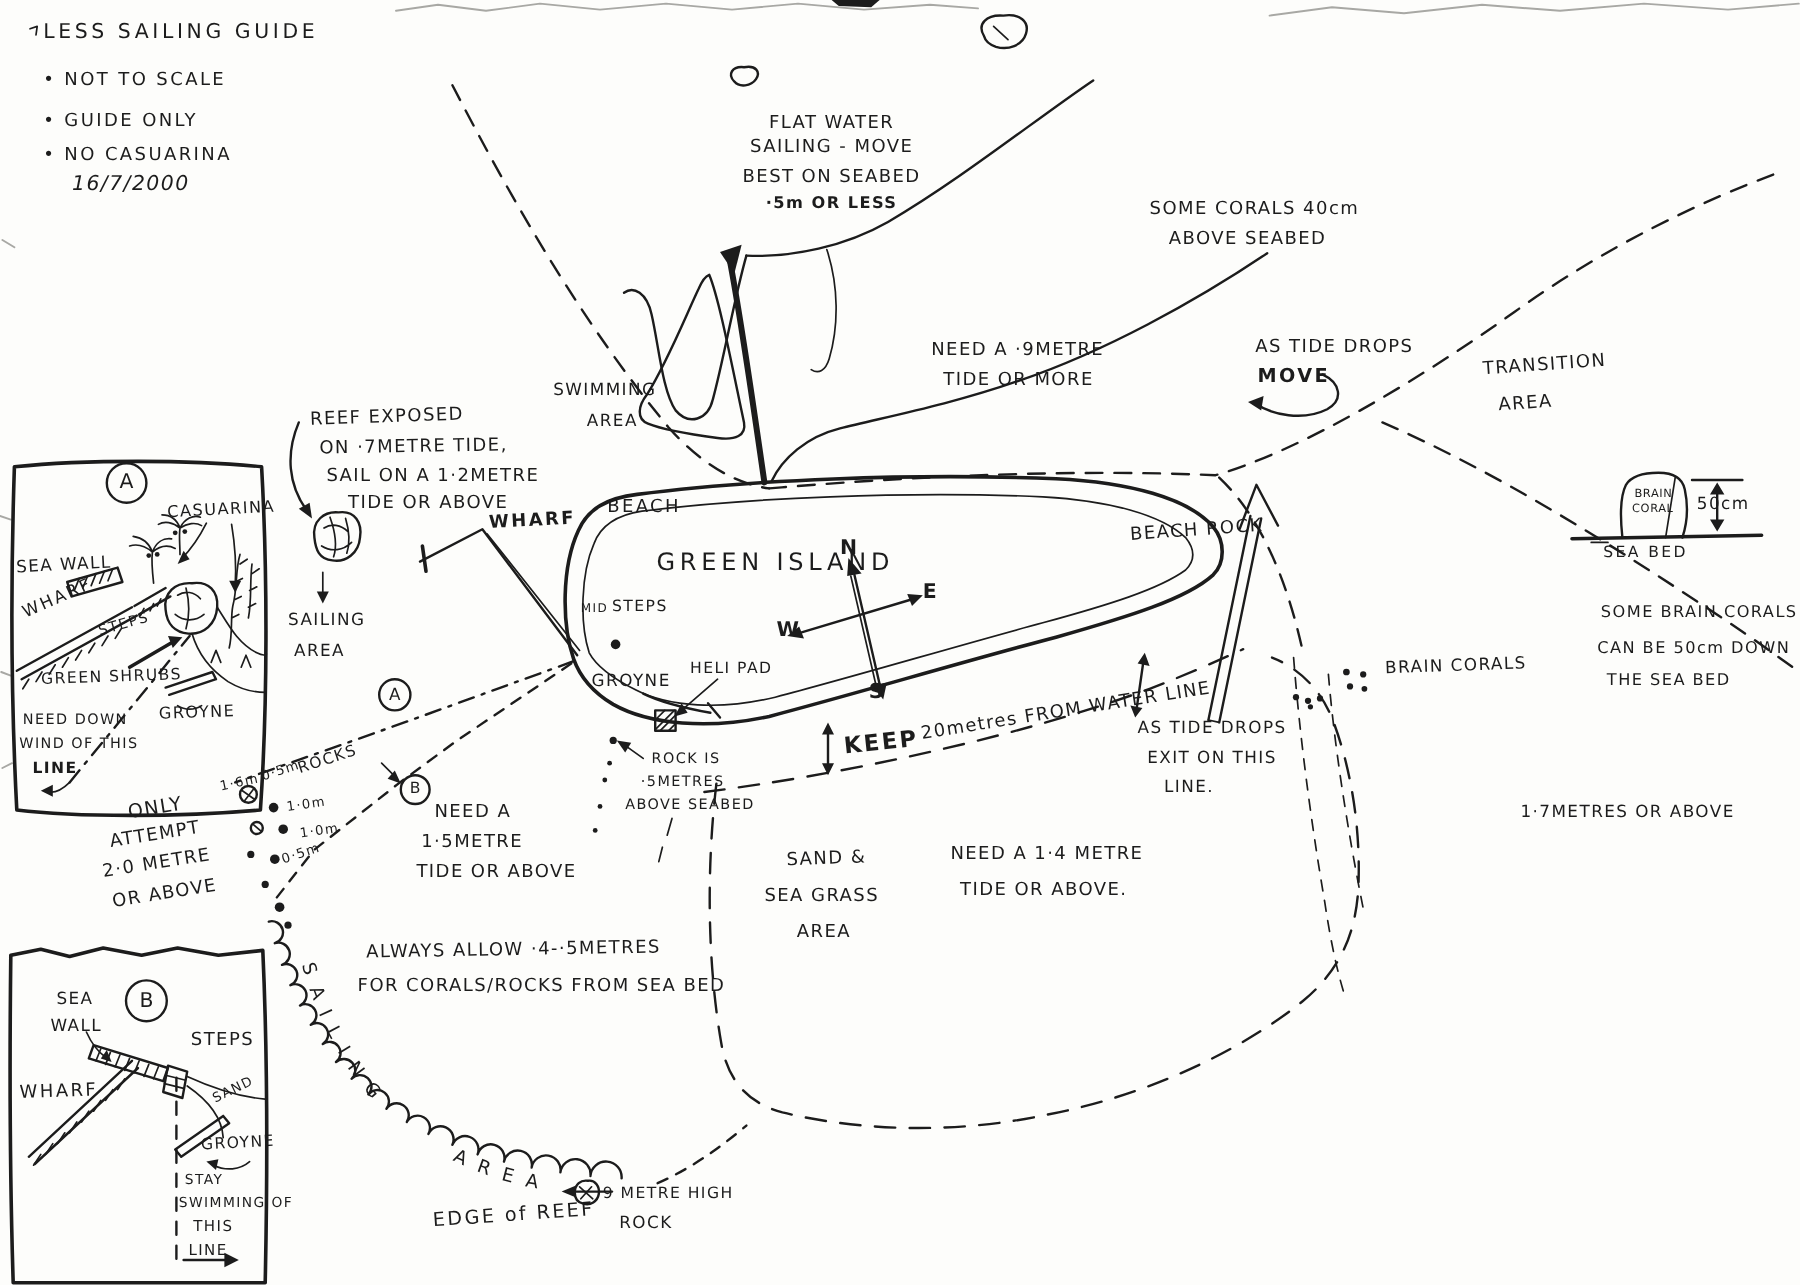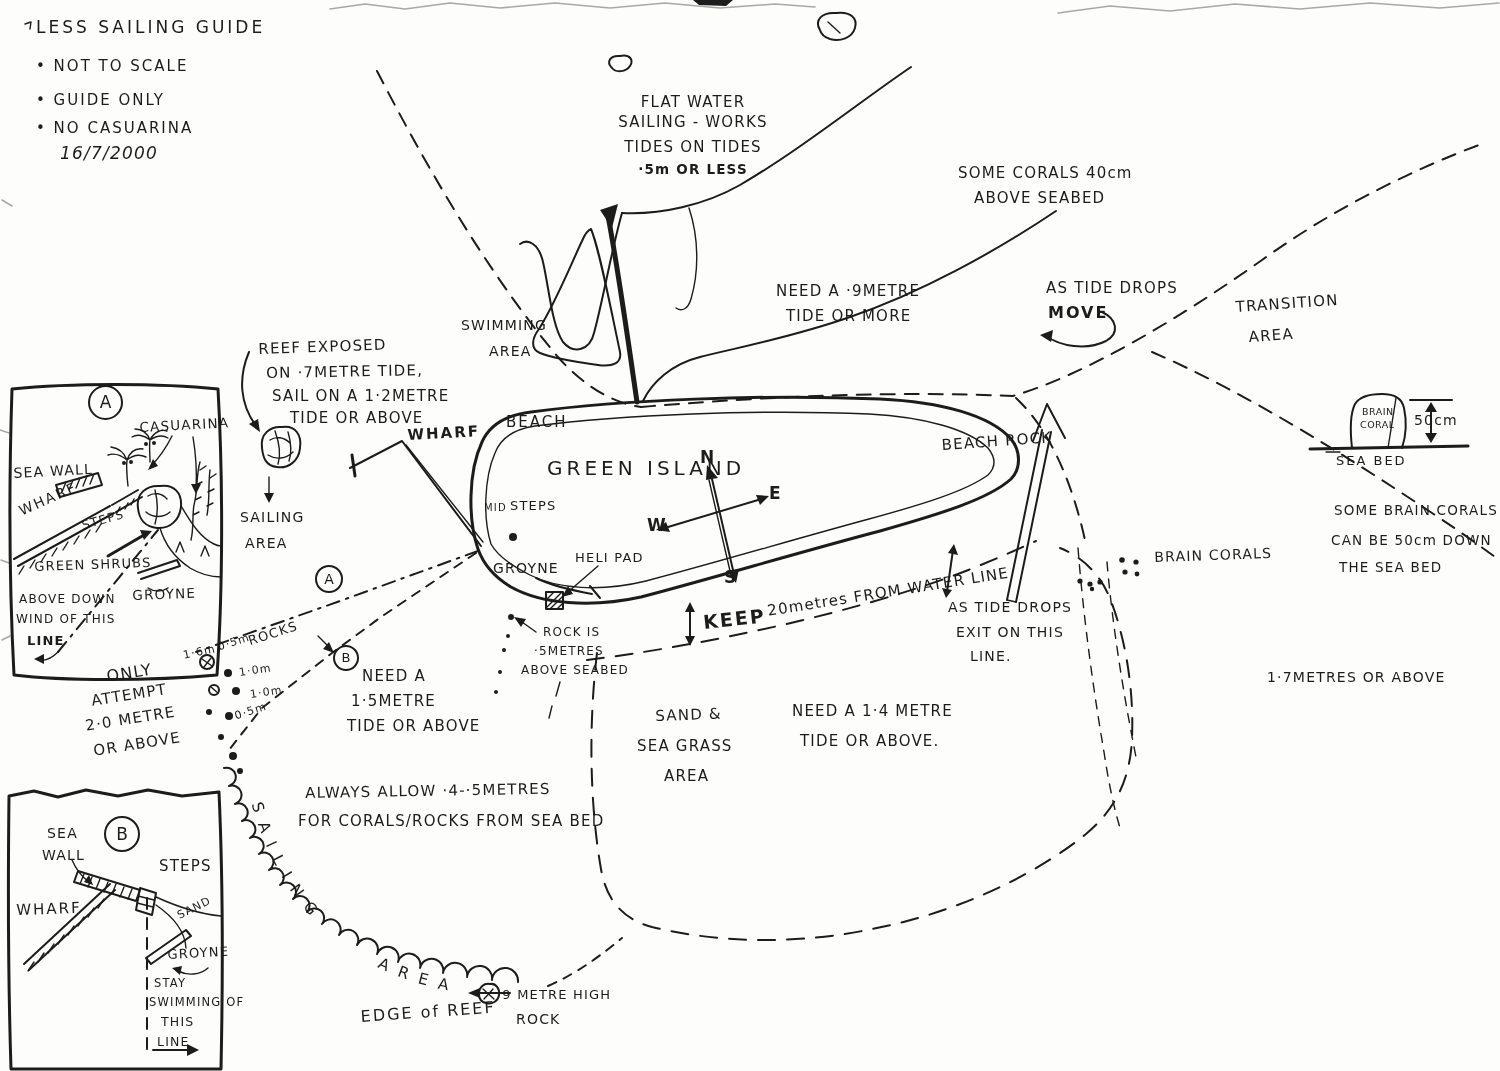--- a/index.html
+++ b/index.html
@@ -261,22 +261,22 @@
 </svg>
 
 <div class="lbl s17 ls3" style="left:36px;top:16px">LESS SAILING GUIDE</div>
 <div class="lbl s15 ls2" style="left:36px;top:56px">• NOT TO SCALE</div>
 <div class="lbl s15 ls2" style="left:36px;top:90px">• GUIDE ONLY</div>
 <div class="lbl s15 ls2" style="left:36px;top:118px">• NO CASUARINA</div>
 <div class="lbl s17 i" style="left:60px;top:142px">16/7/2000</div>
 
 <div class="blk ctr" style="left:608px;top:92px;width:170px">
   <div class="lbl s15">FLAT WATER</div>
-  <div class="lbl s15">SAILING - WORKS</div>
-  <div class="lbl s15" style="margin-top:4px">TIDES ON TIDES</div>
+  <div class="lbl s15">SAILING - MOVE</div>
+  <div class="lbl s15" style="margin-top:4px">BEST ON SEABED</div>
   <div class="lbl s135 b" style="margin-top:3px">·5m OR LESS</div>
 </div>
 
 <div class="lbl s15" style="left:958px;top:163px">SOME CORALS 40cm</div>
 <div class="lbl s15" style="left:974px;top:188px">ABOVE SEABED</div>
 
 <div class="lbl s15" style="left:776px;top:281px">NEED A ·9METRE</div>
 <div class="lbl s15" style="left:786px;top:306px">TIDE OR MORE</div>
 
 <div class="lbl s15" style="left:1046px;top:278px">AS TIDE DROPS</div>
@@ -368,21 +368,21 @@
 <div class="lbl s14 circ" style="left:315px;top:565px;width:24px;height:24px">A</div>
 <div class="lbl s13 circ" style="left:333px;top:645px;width:22px;height:22px">B</div>
 
 <div class="lbl s17 circ" style="left:88px;top:385px;width:31px;height:31px">A</div>
 <div class="lbl s135" style="left:139px;top:418px;transform:rotate(-3deg)">CASUARINA</div>
 <div class="lbl s14" style="left:13px;top:464px;transform:rotate(-3deg)">SEA WALL</div>
 <div class="lbl s14 ls2" style="left:16px;top:503px;transform:rotate(-24deg)">WHARF</div>
 <div class="lbl s12" style="left:80px;top:518px;transform:rotate(-16deg)">STEPS</div>
 <div class="lbl s13" style="left:34px;top:558px;transform:rotate(-2deg)">GREEN SHRUBS</div>
 <div class="lbl s135" style="left:132px;top:586px;transform:rotate(-2deg)">GROYNE</div>
-<div class="lbl s12" style="left:19px;top:591px">ABOVE DOWN</div>
+<div class="lbl s12" style="left:19px;top:591px">NEED DOWN</div>
 <div class="lbl s12" style="left:16px;top:611px">WIND OF THIS</div>
 <div class="lbl s13 b" style="left:27px;top:632px">LINE</div>
 
 <div class="lbl s17 circ" style="left:104px;top:816px;width:32px;height:32px">B</div>
 <div class="lbl s14" style="left:47px;top:824px">SEA</div>
 <div class="lbl s14" style="left:42px;top:846px">WALL</div>
 <div class="lbl s15 ls2" style="left:16px;top:900px;transform:rotate(-2deg)">WHARF</div>
 <div class="lbl s15" style="left:159px;top:856px">STEPS</div>
 <div class="lbl s11" style="left:175px;top:910px;transform:rotate(-26deg)">SAND</div>
 <div class="lbl s13" style="left:167px;top:946px;transform:rotate(-3deg)">GROYNE</div>

